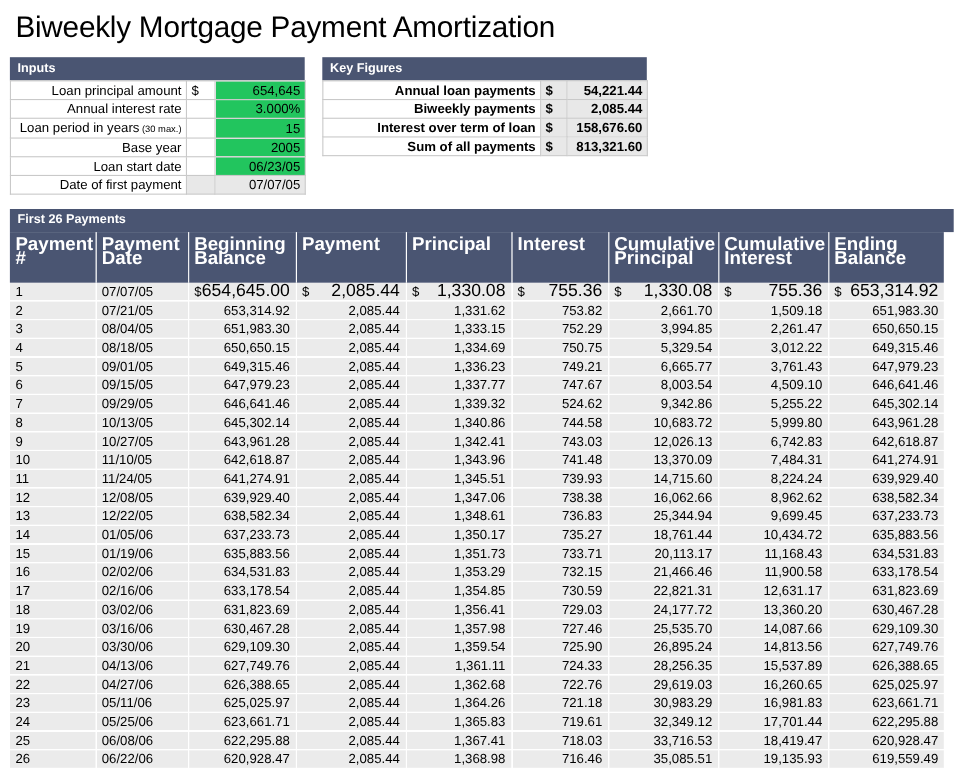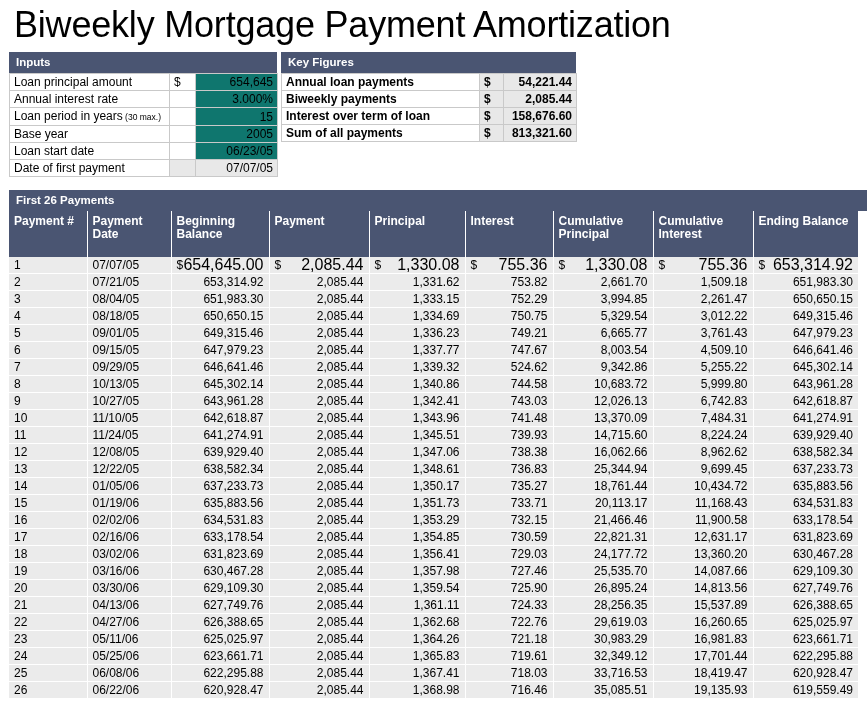--- a/index.html
+++ b/index.html
@@ -8,21 +8,21 @@
     width: 867px; height: 702px;
     background: #ffffff;
     font-family: "Liberation Sans", sans-serif;
     color: #000000;
     overflow: hidden;
   }
   .page { width: 867px; height: 702px; position: relative; }
 
   
   .title {
-    font-size: 36px;
+    font-size: 27px;
     font-weight: 400;
     letter-spacing: -0.2px;
     padding: 8px 0 6px 14px;
     line-height: 34px;
     white-space: nowrap;
   }
 
   
   .panel-head {
     background: #4a5572;
@@ -33,44 +33,44 @@
     line-height: 13px;
     height: 21px;
     white-space: nowrap;
   }
 
   
   .top-wrap {
     position: absolute;
     left: 9px; top: 52px;
     display: flex;
-    gap: 4px;
+    gap: 16px;
   }
   .inputs-panel { width: 268px; }
   .keyfig-panel { width: 295px; }
 
   table.grid {
     border-collapse: collapse;
     table-layout: fixed;
     font-size: 12px;
   }
   table.grid td {
     border: 1px solid #c9c9c9;
     padding: 1px 4px;
     height: 16px;
     line-height: 14px;
     white-space: nowrap;
     overflow: hidden;
   }
   .inputs-panel table.grid { width: 268px; }
   .keyfig-panel table.grid { width: 295px; font-weight: bold; }
 
-  .lbl-cell { text-align: left; background: #ffffff; }
+  .lbl-cell { text-align: right; background: #ffffff; }
   .cur-cell { text-align: left; width: 22px; padding-left: 6px; background: #ffffff; }
-  .val-cell { text-align: right; padding-right: 6px; background: #0f766e; }
+  .val-cell { text-align: right; padding-right: 6px; background: #22c55e; }
   .shaded   { background: #e8e8e8; }
   .subnote  { font-size: 8.5px; }
 
   
   .in-c1 { width: 160px; }
   .in-c2 { width: 26px; }
   .in-c3 { width: 82px; }
   
   .kf-c1 { width: 198px; }
   .kf-c2 { width: 24px; }
@@ -86,21 +86,21 @@
 
   table.pay {
     border-collapse: collapse;
     table-layout: fixed;
     width: 849px;
     font-size: 12px;
   }
   table.pay th {
     background: #4a5572;
     color: #ffffff;
-    font-size: 12px;
+    font-size: 17px;
     font-weight: bold;
     text-align: left;
     vertical-align: top;
     padding: 4px 5px 4px 5px;
     line-height: 13px;
     border-right: 1px solid #ffffff;
     height: 46px;
   }
   table.pay th:last-child { border-right: none; }
   table.pay td {

